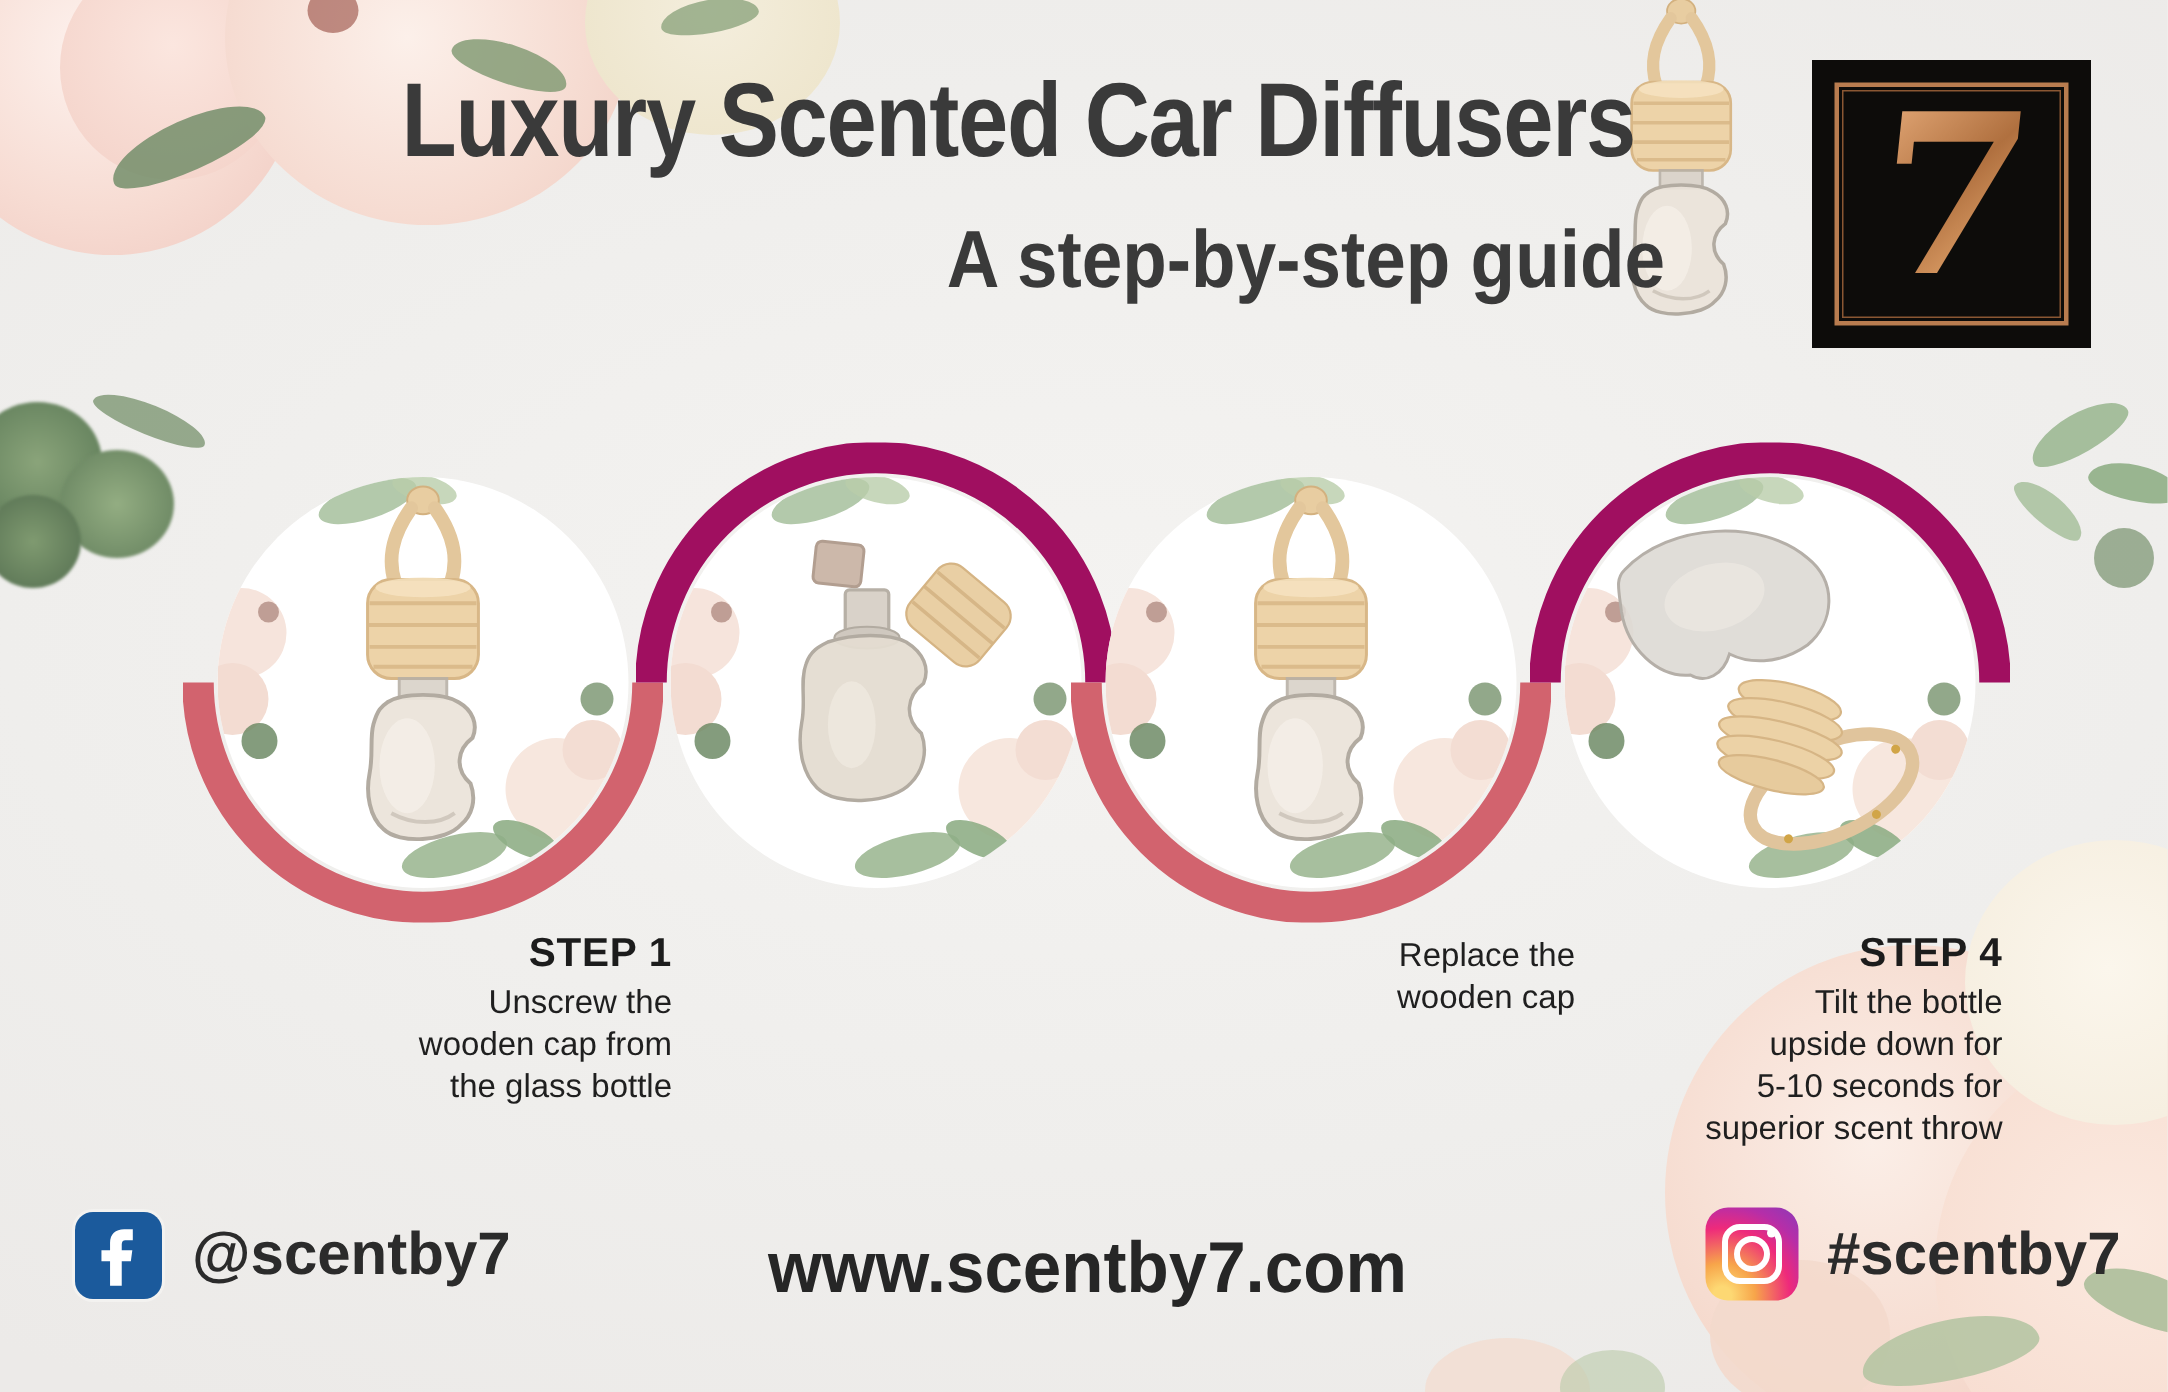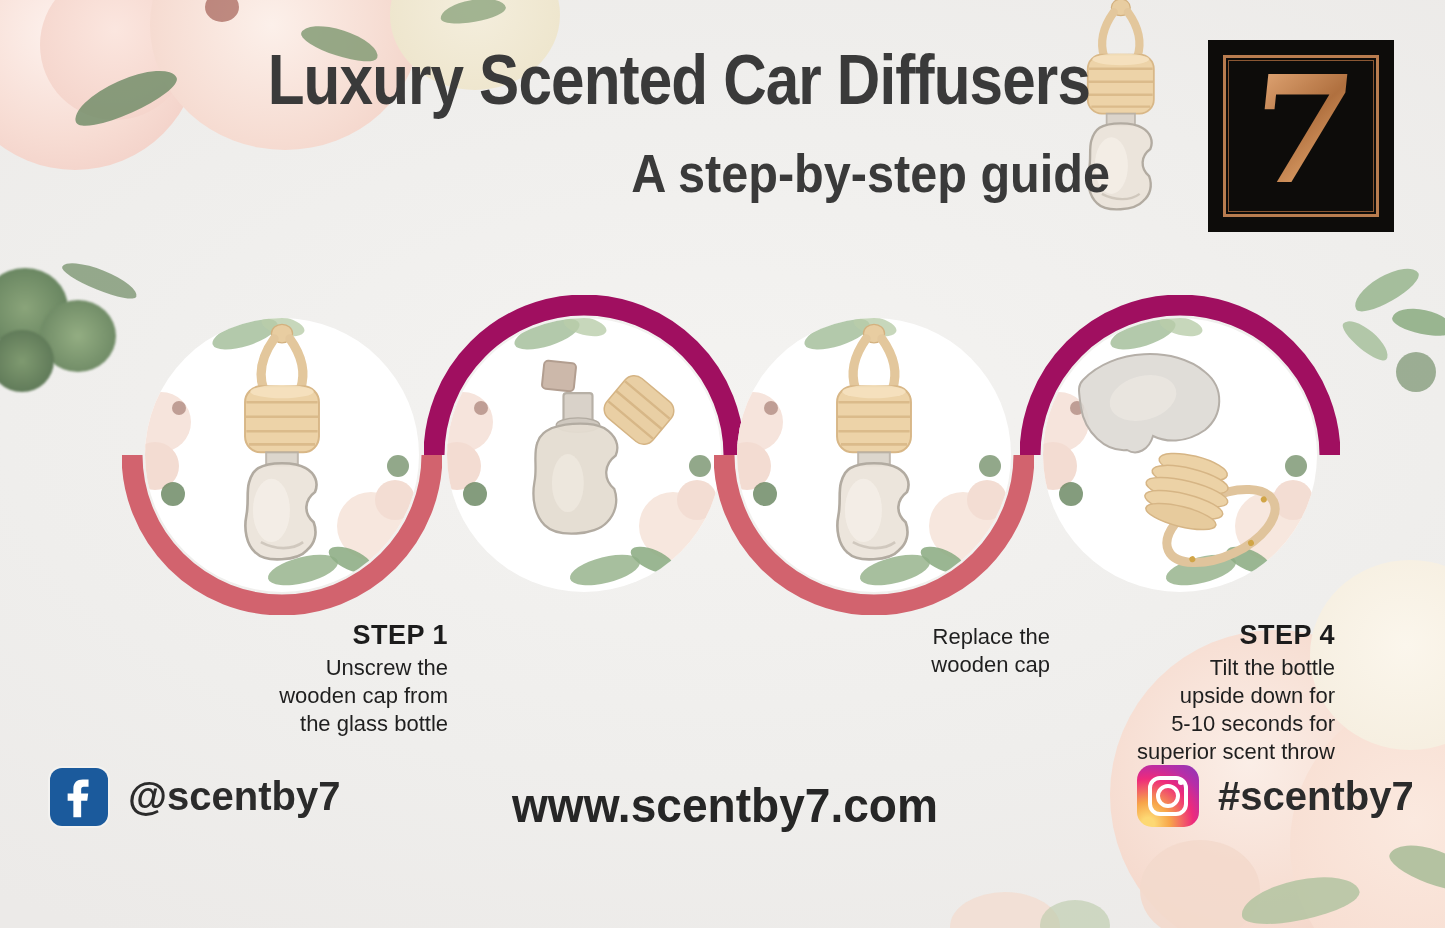--- a/index.html
+++ b/index.html
@@ -26,21 +26,21 @@
         transform:skewX(-6deg);padding-bottom:12px;}
   
   .circle-wrap{position:absolute;width:320px;height:320px;top:295px;z-index:4;}
   .ring{position:absolute;inset:0;}
   .photo{position:absolute;left:23px;top:23px;width:274px;height:274px;border-radius:50%;
          overflow:hidden;background:#fff;}
   .step-text{position:absolute;top:620px;width:340px;text-align:right;z-index:6;}
   .step-label{font-size:27px;font-weight:bold;color:#1c1c1c;letter-spacing:.5px;}
   .step-desc{margin-top:3px;font-size:22px;color:#1f1f1f;line-height:1.27;white-space:pre-line;}
   
-  .footer{position:absolute;left:0;top:760px;width:1343px;height:80px;z-index:8;}
+  .footer{position:absolute;left:0;top:800px;width:1343px;height:80px;z-index:8;}
   .fb-icon{position:absolute;left:50px;top:8px;width:58px;height:58px;border-radius:12px;
            background:#1b5a9c;box-shadow:0 0 0 2px #f3f2f0;}
   .fb-f{position:absolute;left:0;top:0;width:100%;height:100%;}
   .fb-handle{position:absolute;left:128px;top:14px;font-size:40px;font-weight:bold;color:#2b2b2b;}
   .site{position:absolute;left:460px;top:18px;width:530px;text-align:center;
         font-size:48px;font-weight:bold;color:#262626;transform:scaleX(.96);}
   .ig-icon{position:absolute;left:1137px;top:5px;width:62px;height:62px;border-radius:15px;
      background:radial-gradient(circle at 18% 95%, #fdd873 8%, #f7a54a 28%, #ee2a7b 58%, #b62ea8 78%, #8a3ab9 100%);}
   .ig-inner{position:absolute;inset:11px;border:4px solid #fff;border-radius:12px;}
   .ig-lens{position:absolute;left:19px;top:19px;width:16px;height:16px;border:4px solid #fff;border-radius:50%;}

